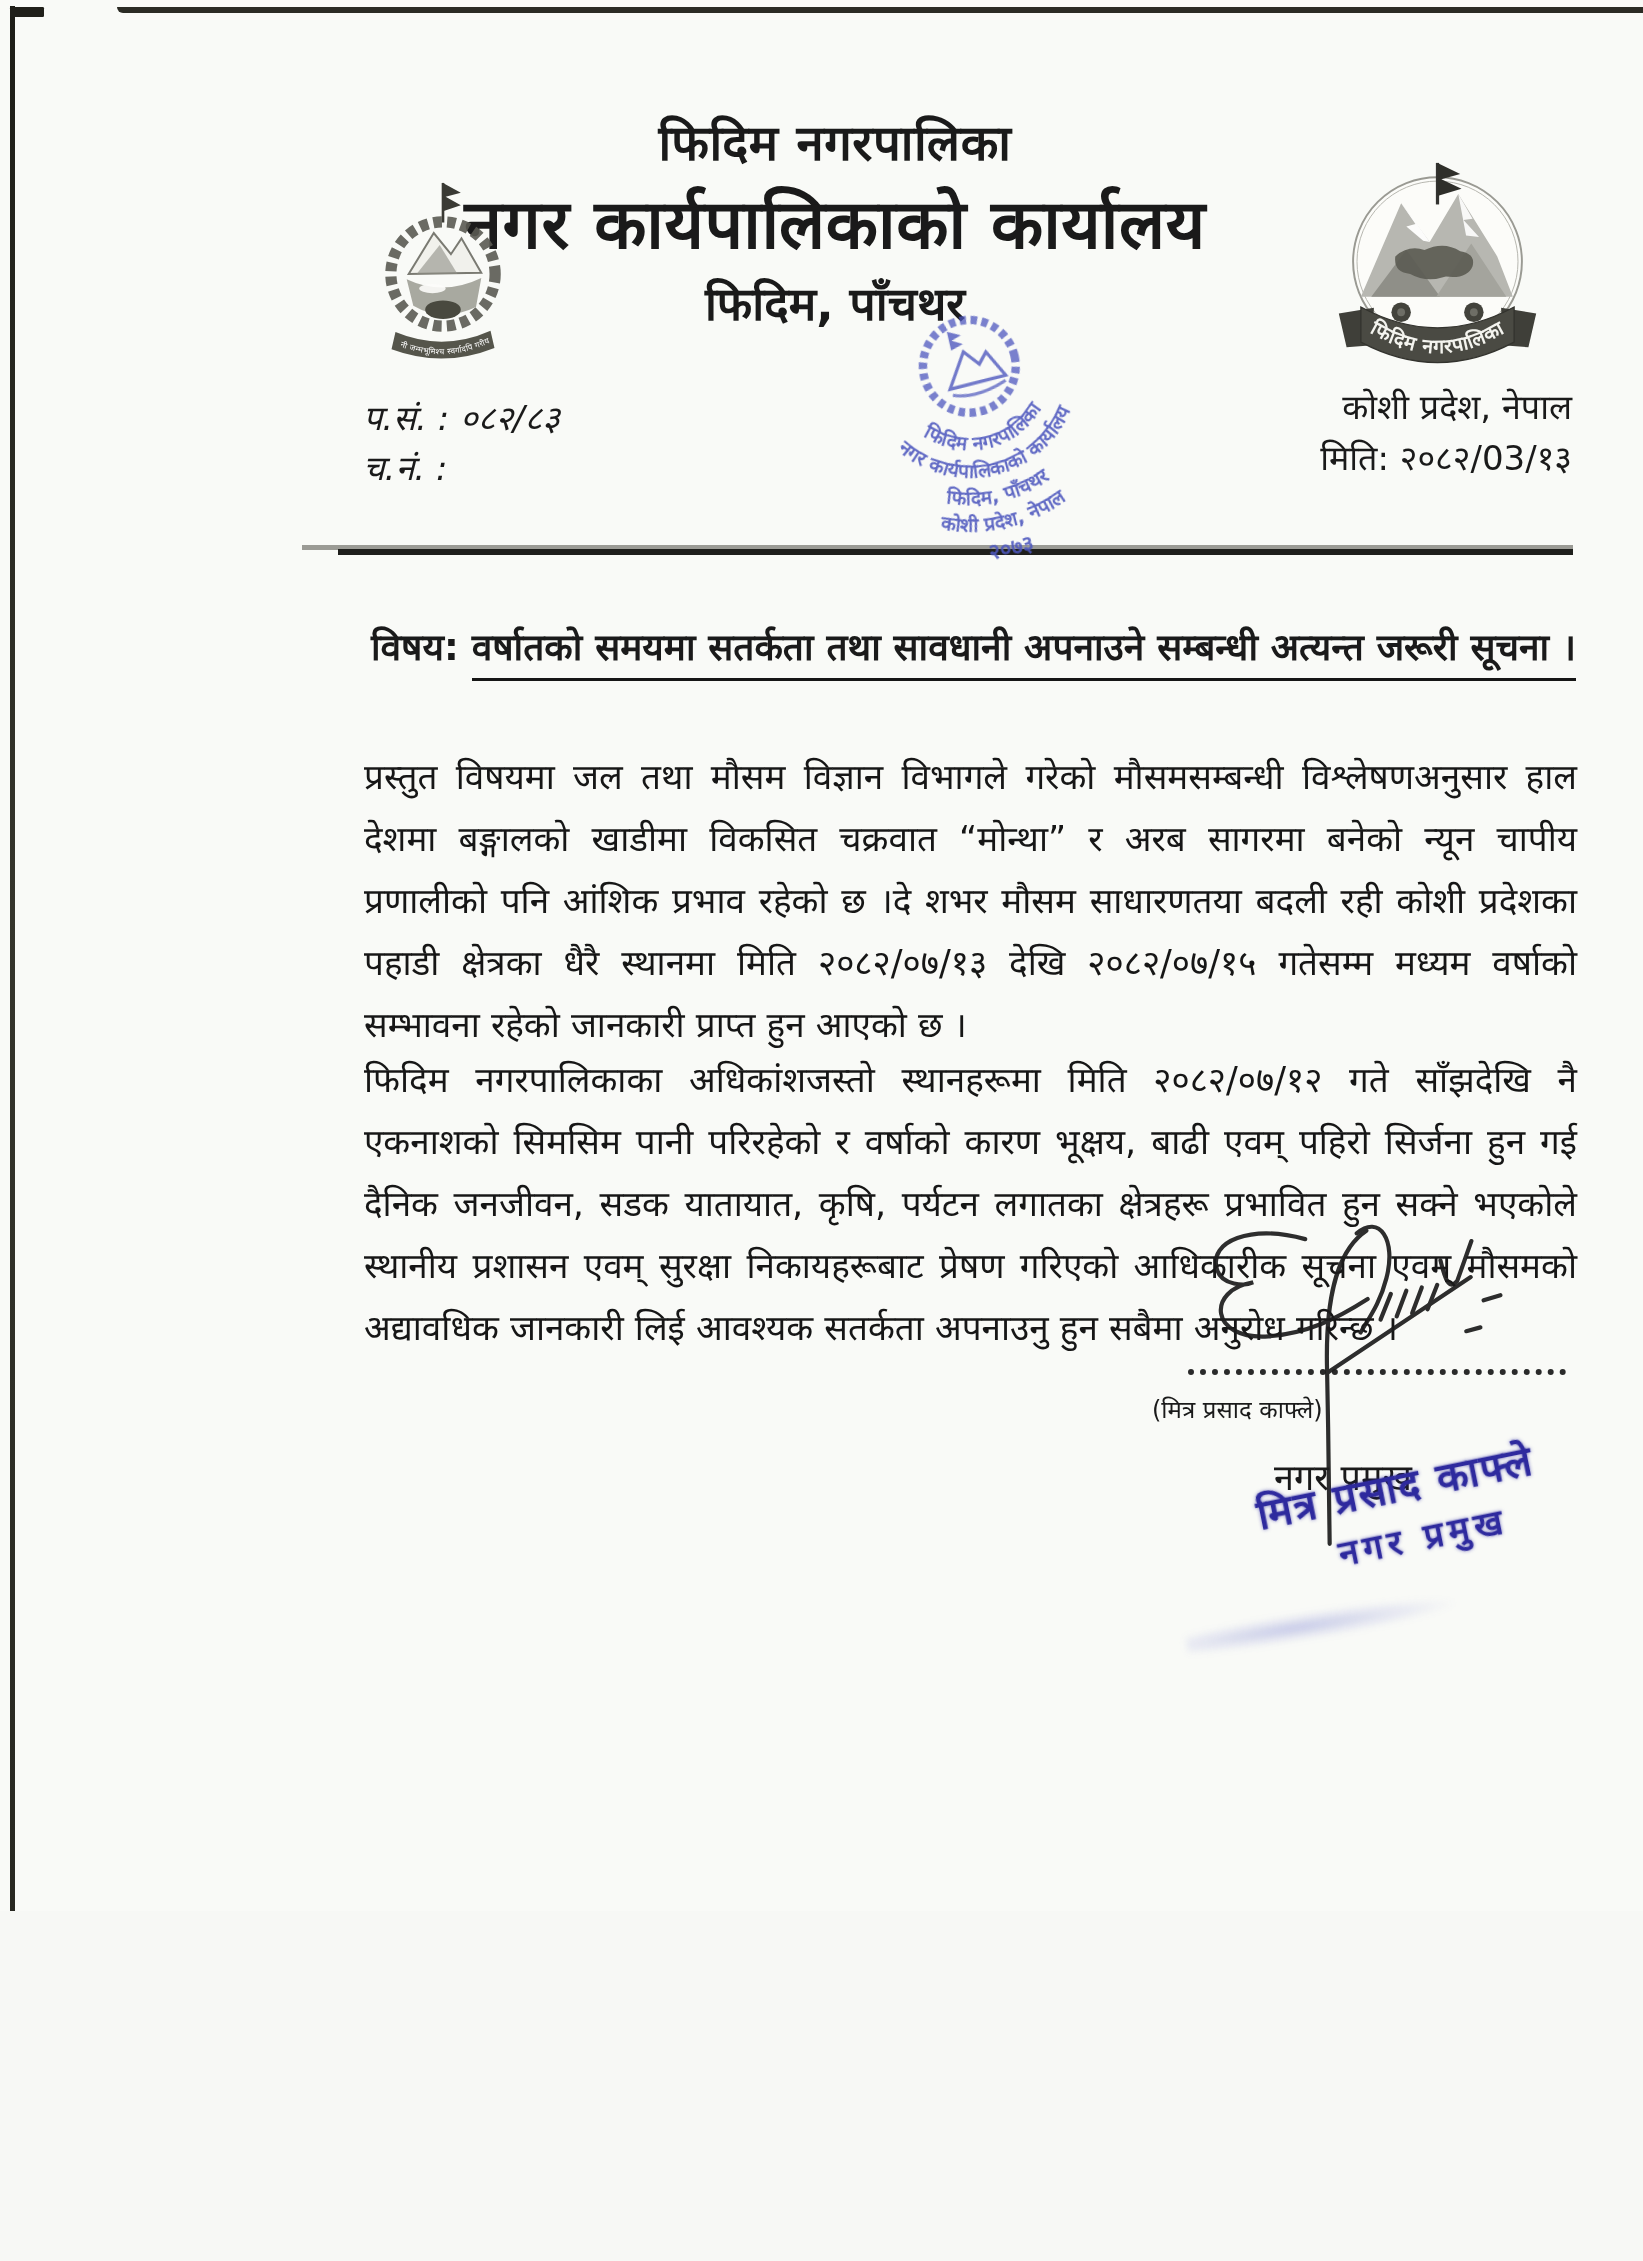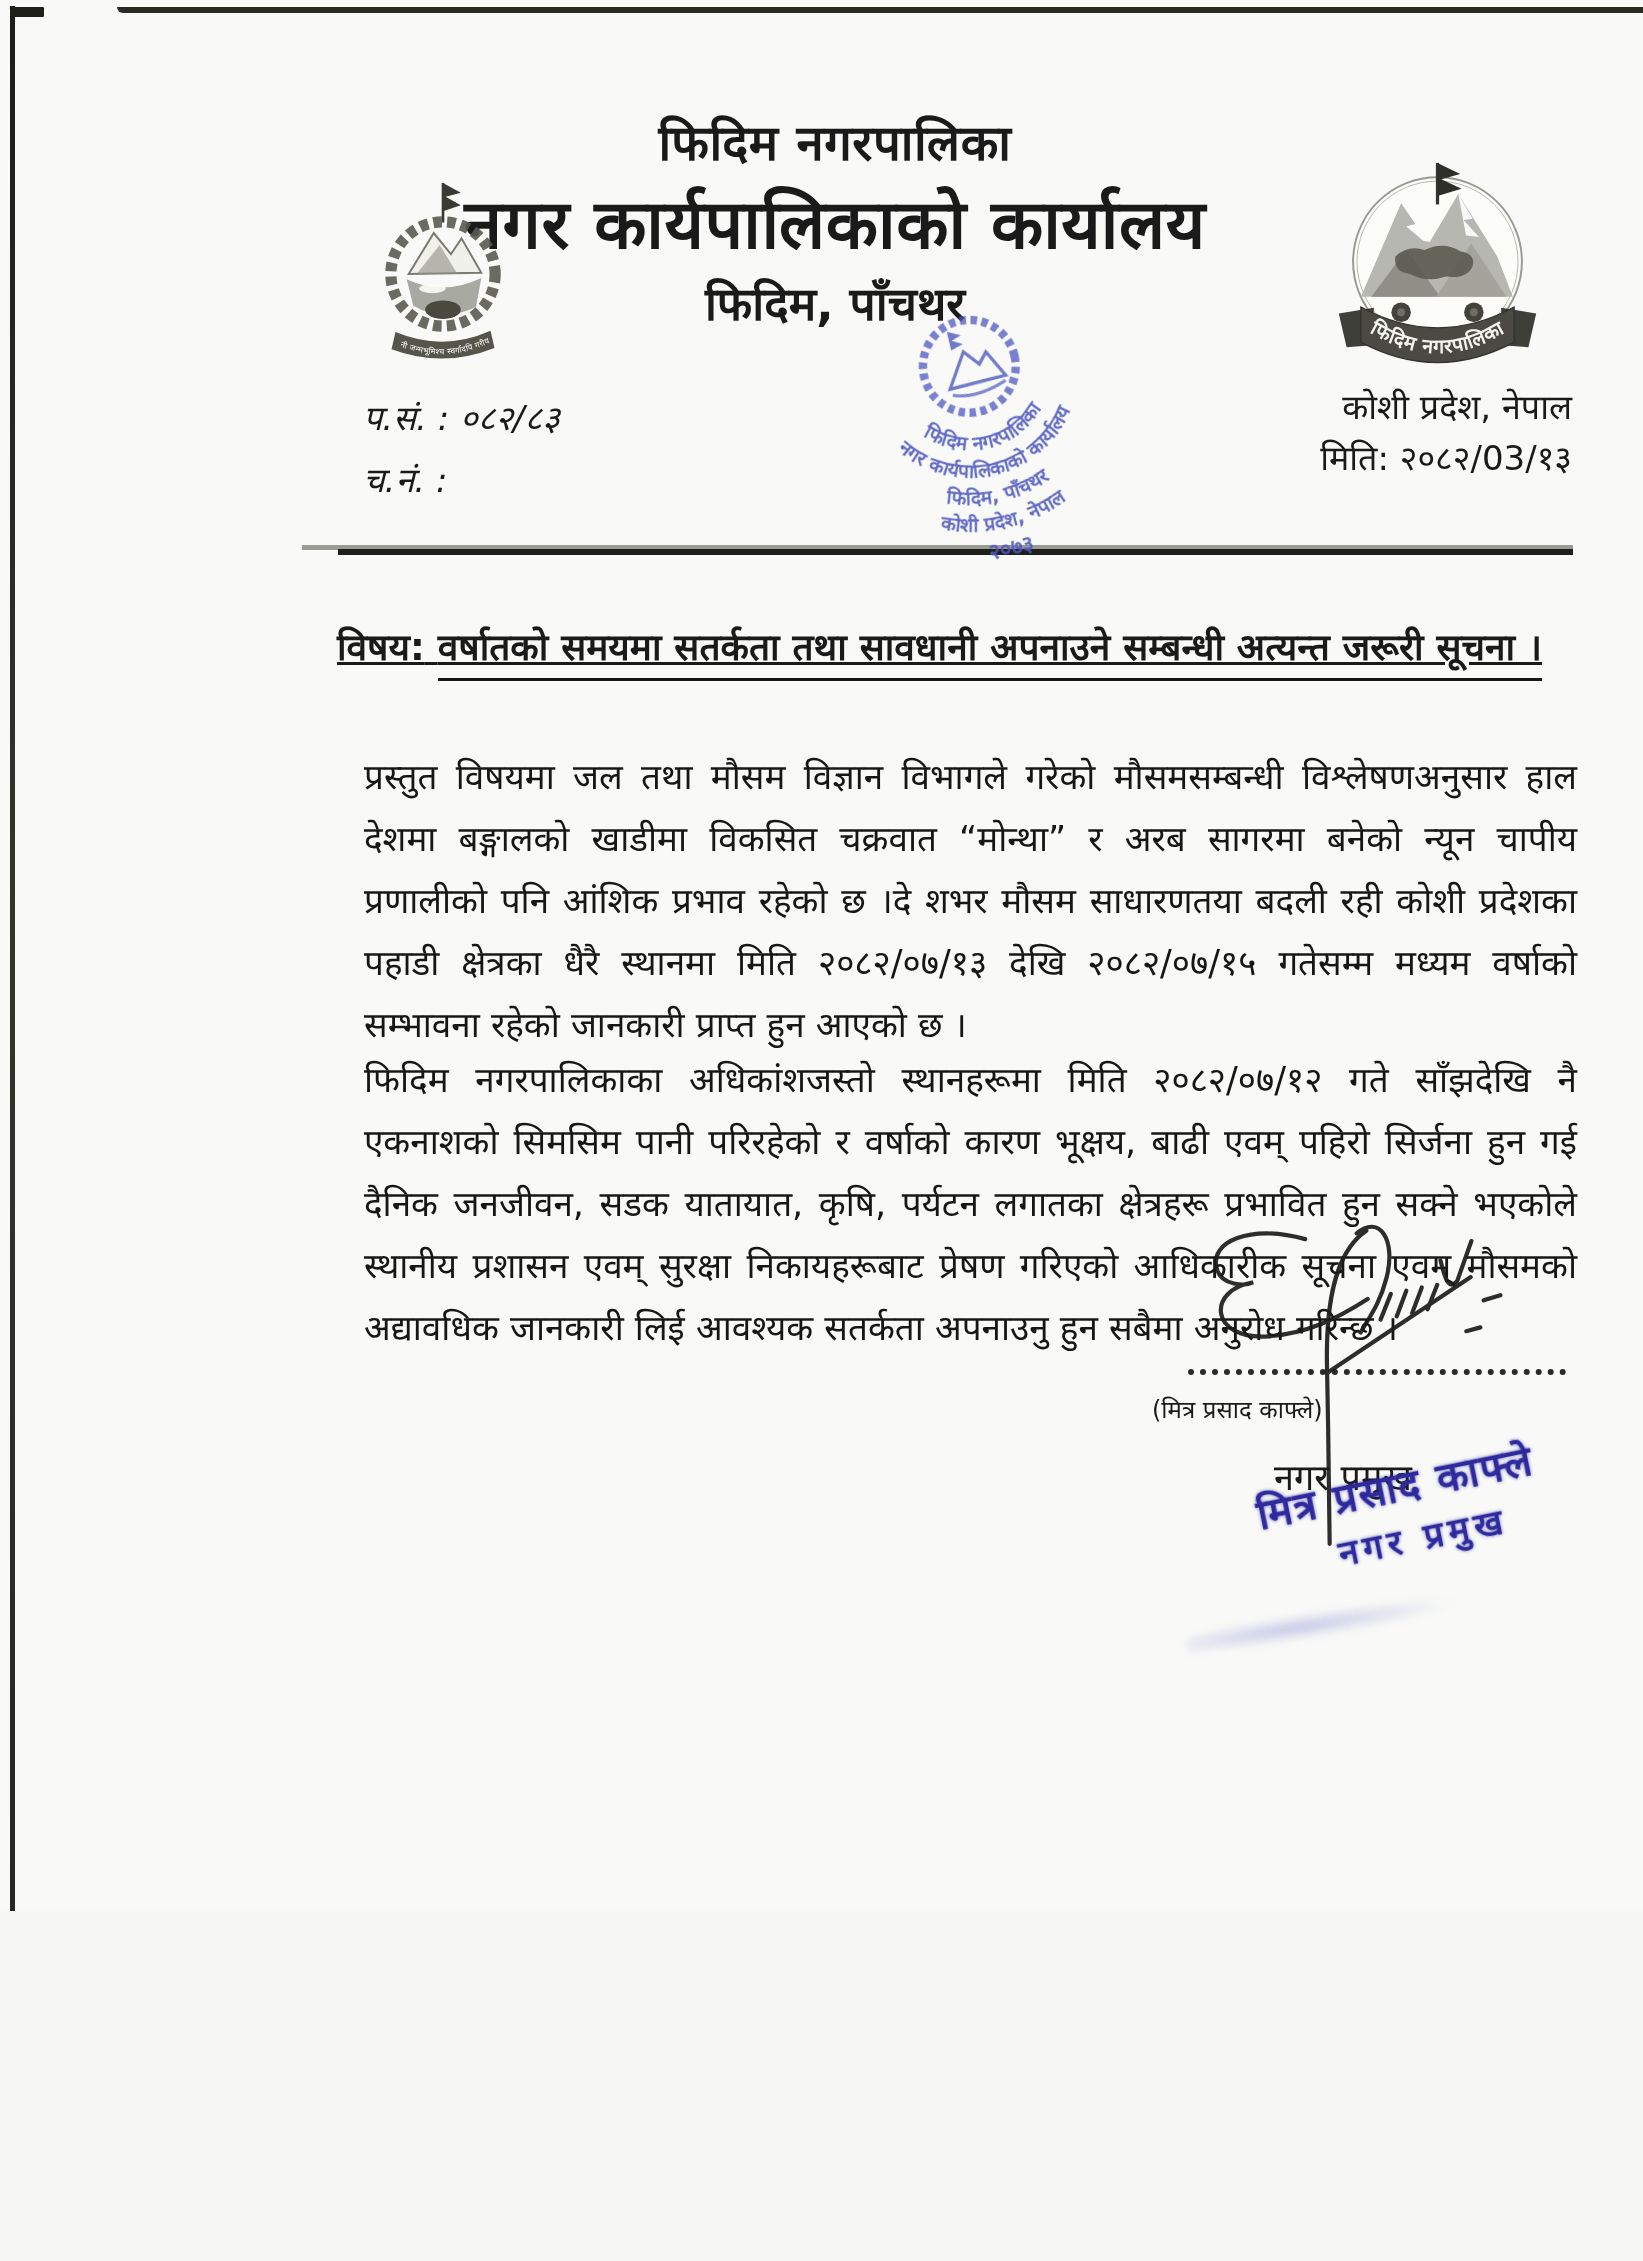--- a/index.html
+++ b/index.html
@@ -14,21 +14,21 @@
   .h1{top:108px;font-size:49px;letter-spacing:0.6px;}
   .h2{top:175px;font-size:68px;letter-spacing:0.6px;}
   .h3{top:271px;font-size:46px;font-weight:bold;}
   
   .meta-left{position:absolute;left:363px;font-size:34px;font-style:italic;}
   .meta-right{position:absolute;right:72px;font-size:34px;text-align:right;}
   
   .rule-gray{position:absolute;left:302px;top:545px;width:1271px;height:4.5px;background:#9b9b95;}
   .rule-dark{position:absolute;left:338px;top:549px;width:1235px;height:5.8px;background:#1f1f1c;}
   
-  .subject{position:absolute;left:303px;top:620px;width:1273px;text-align:center;font-size:37px;font-weight:bold;text-decoration:underline;}
+  .subject{position:absolute;left:303px;top:620px;width:1273px;text-align:right;font-size:37px;font-weight:bold;}
   .subject .u{border-bottom:3.2px solid #161616;padding-bottom:9px;}
   
   .para{position:absolute;left:364px;width:1213px;font-size:35px;line-height:62px;text-align:justify;color:#161616;}
   .p1{top:746px;}
   .p2{top:1049px;}
   
   .dotline{position:absolute;left:1188px;top:1369px;width:378px;height:0;border-bottom:6.4px dotted #2a2a2a;}
   .sig-name{position:absolute;left:1152px;top:1392px;width:378px;text-align:left;font-size:24px;}
   .sig-title{position:absolute;left:1154px;top:1452px;width:378px;text-align:center;font-size:36px;}
   .sig-svg{position:absolute;left:1173px;top:1223px;width:361px;height:335px;z-index:5;pointer-events:none;}
@@ -133,21 +133,21 @@
     <g fill="#4d57be" font-weight="600">
       <text font-size="30"><textPath href="#arc1" startOffset="50%" text-anchor="middle">फिदिम नगरपालिका</textPath></text>
       <text font-size="30"><textPath href="#arc2" startOffset="50%" text-anchor="middle">नगर कार्यपालिकाको कार्यालय</textPath></text>
       <text font-size="30"><textPath href="#arc3" startOffset="50%" text-anchor="middle">फिदिम, पाँचथर</textPath></text>
       <text font-size="30"><textPath href="#arc4" startOffset="50%" text-anchor="middle">कोशी प्रदेश, नेपाल</textPath></text>
       <text font-size="34" x="200" y="400" text-anchor="middle">२०७३</text>
     </g>
   </svg>
 
   <div class="meta-left" style="top:394px;">प.सं. : ०८२/८३</div>
-  <div class="meta-left" style="top:456px;">च.नं. :</div>
+  <div class="meta-left" style="top:444px;">च.नं. :</div>
 
   <div class="meta-right" style="top:383px;">कोशी प्रदेश, नेपाल</div>
   <div class="meta-right" style="top:434px;">मिति: २०८२/03/१३</div>
 
   <div class="rule-gray"></div>
   <div class="rule-dark"></div>
 
   <div class="subject">
     <span>विषय:</span>
     <span class="u">वर्षातको समयमा सतर्कता तथा सावधानी अपनाउने सम्बन्धी अत्यन्त जरूरी सूचना ।</span>

